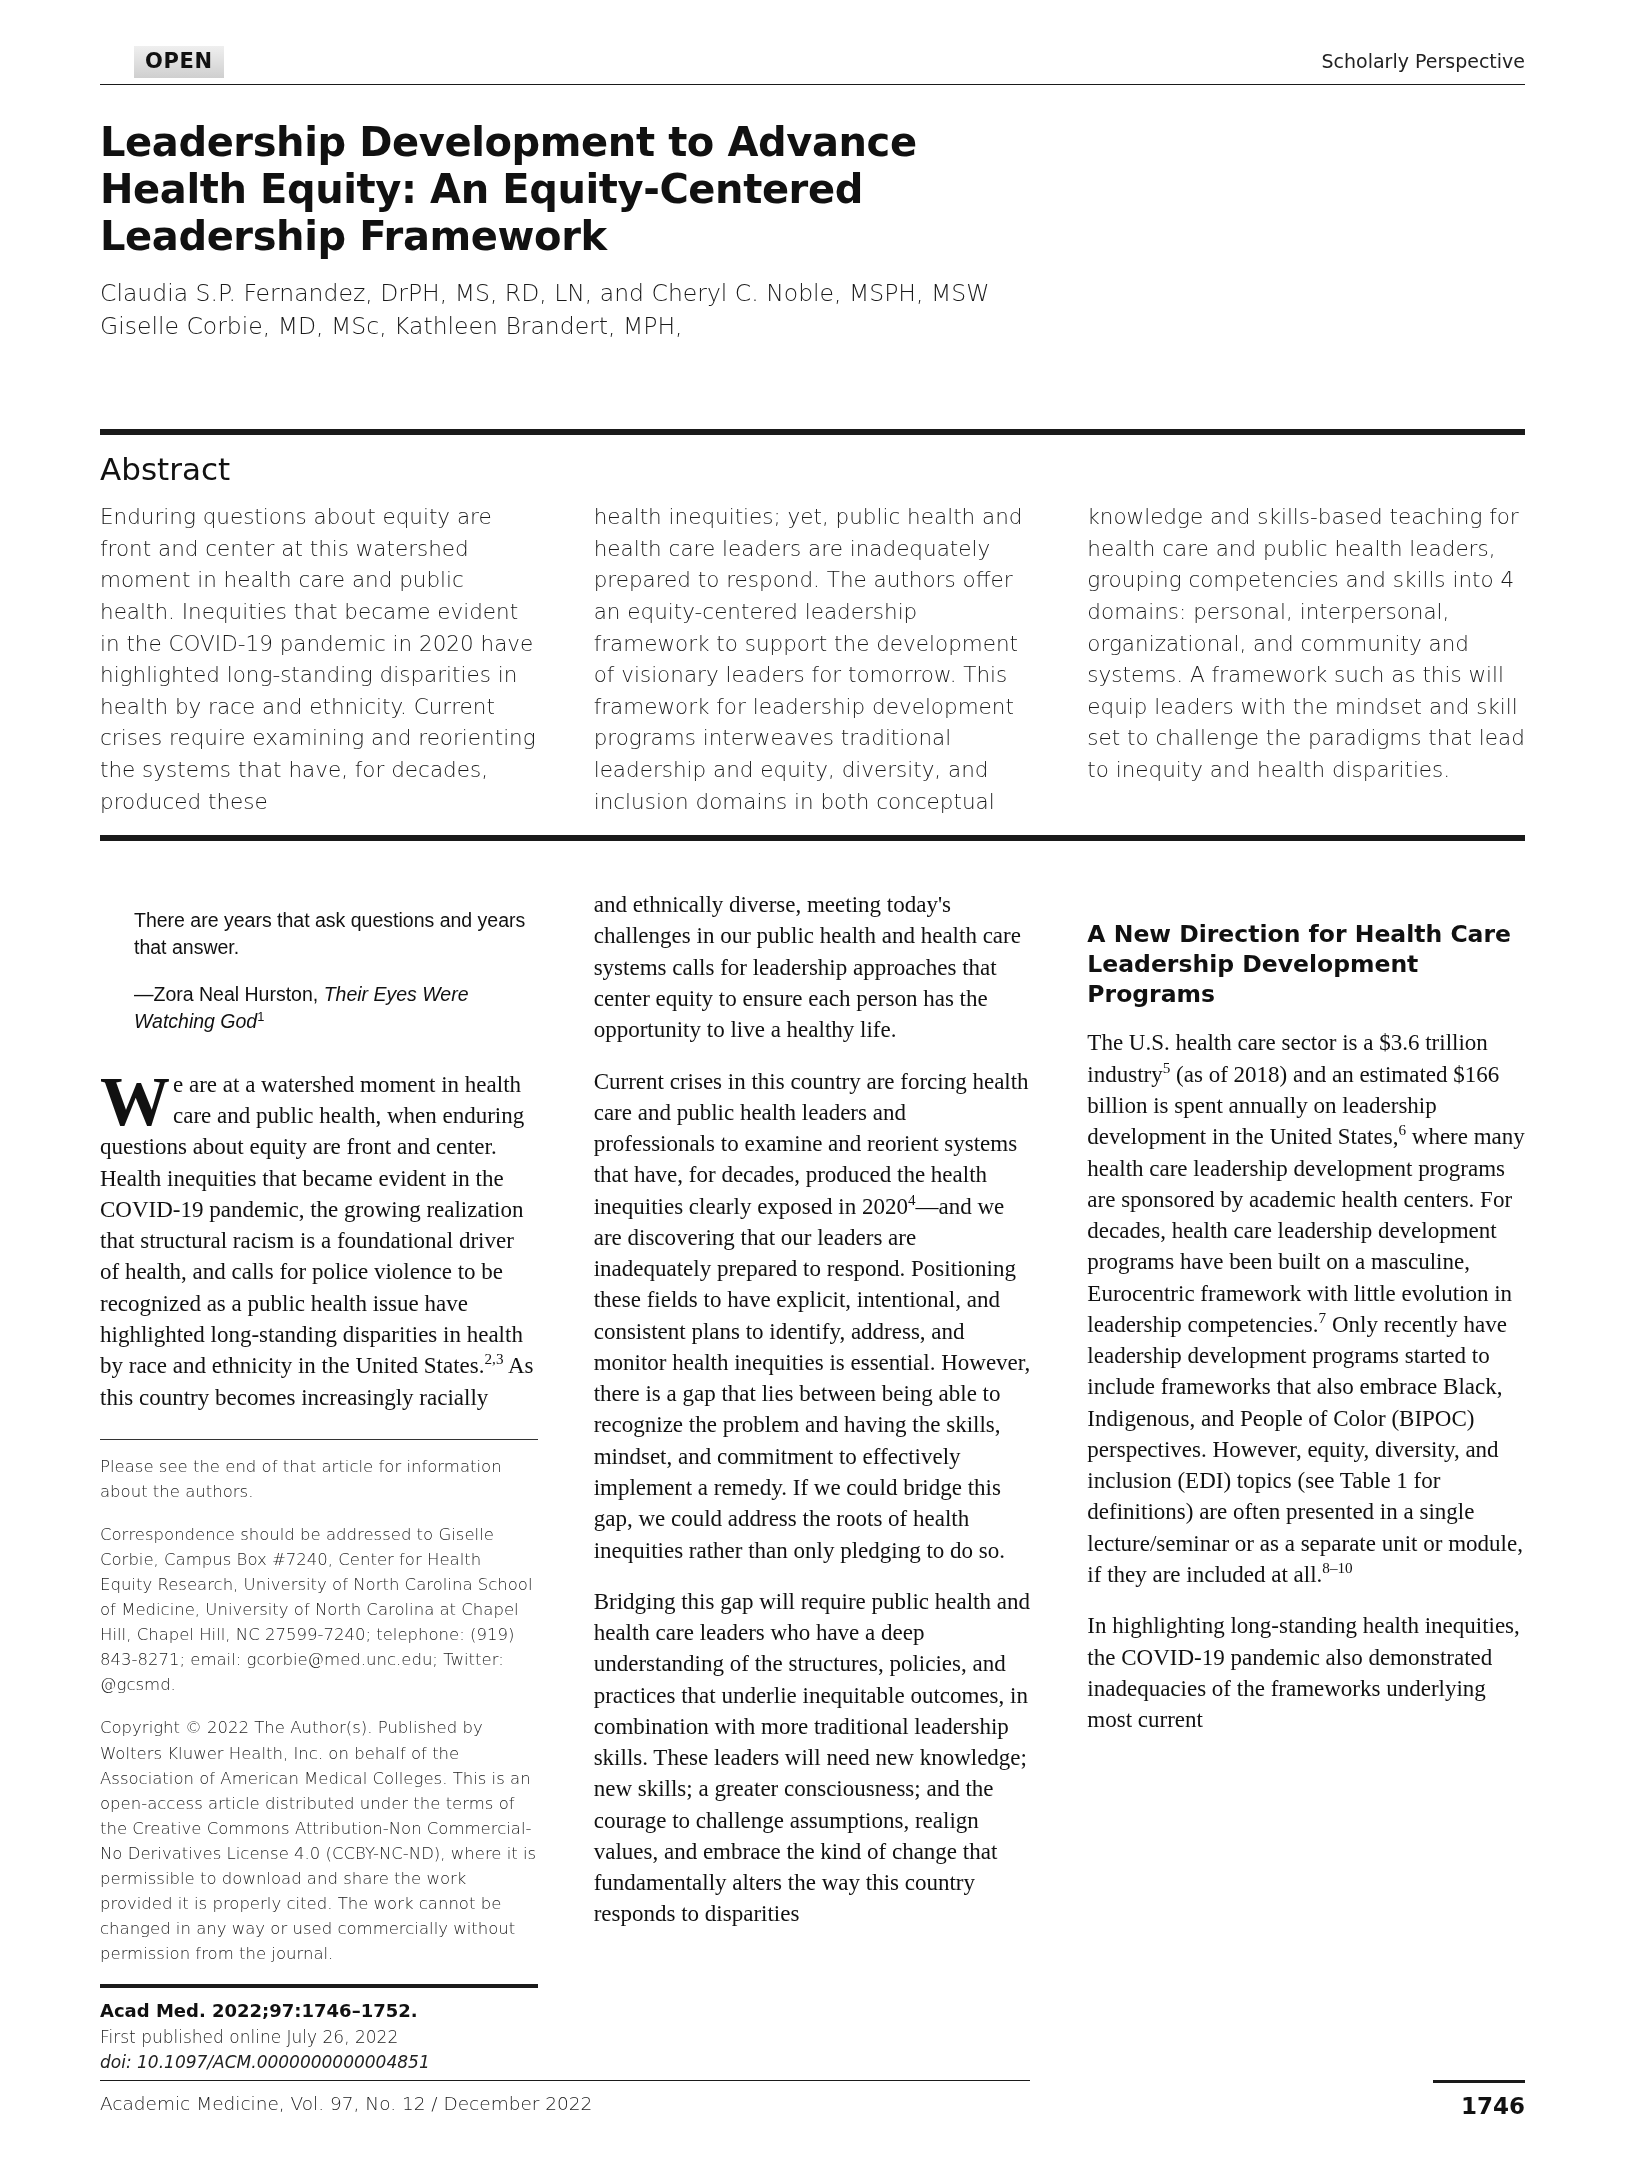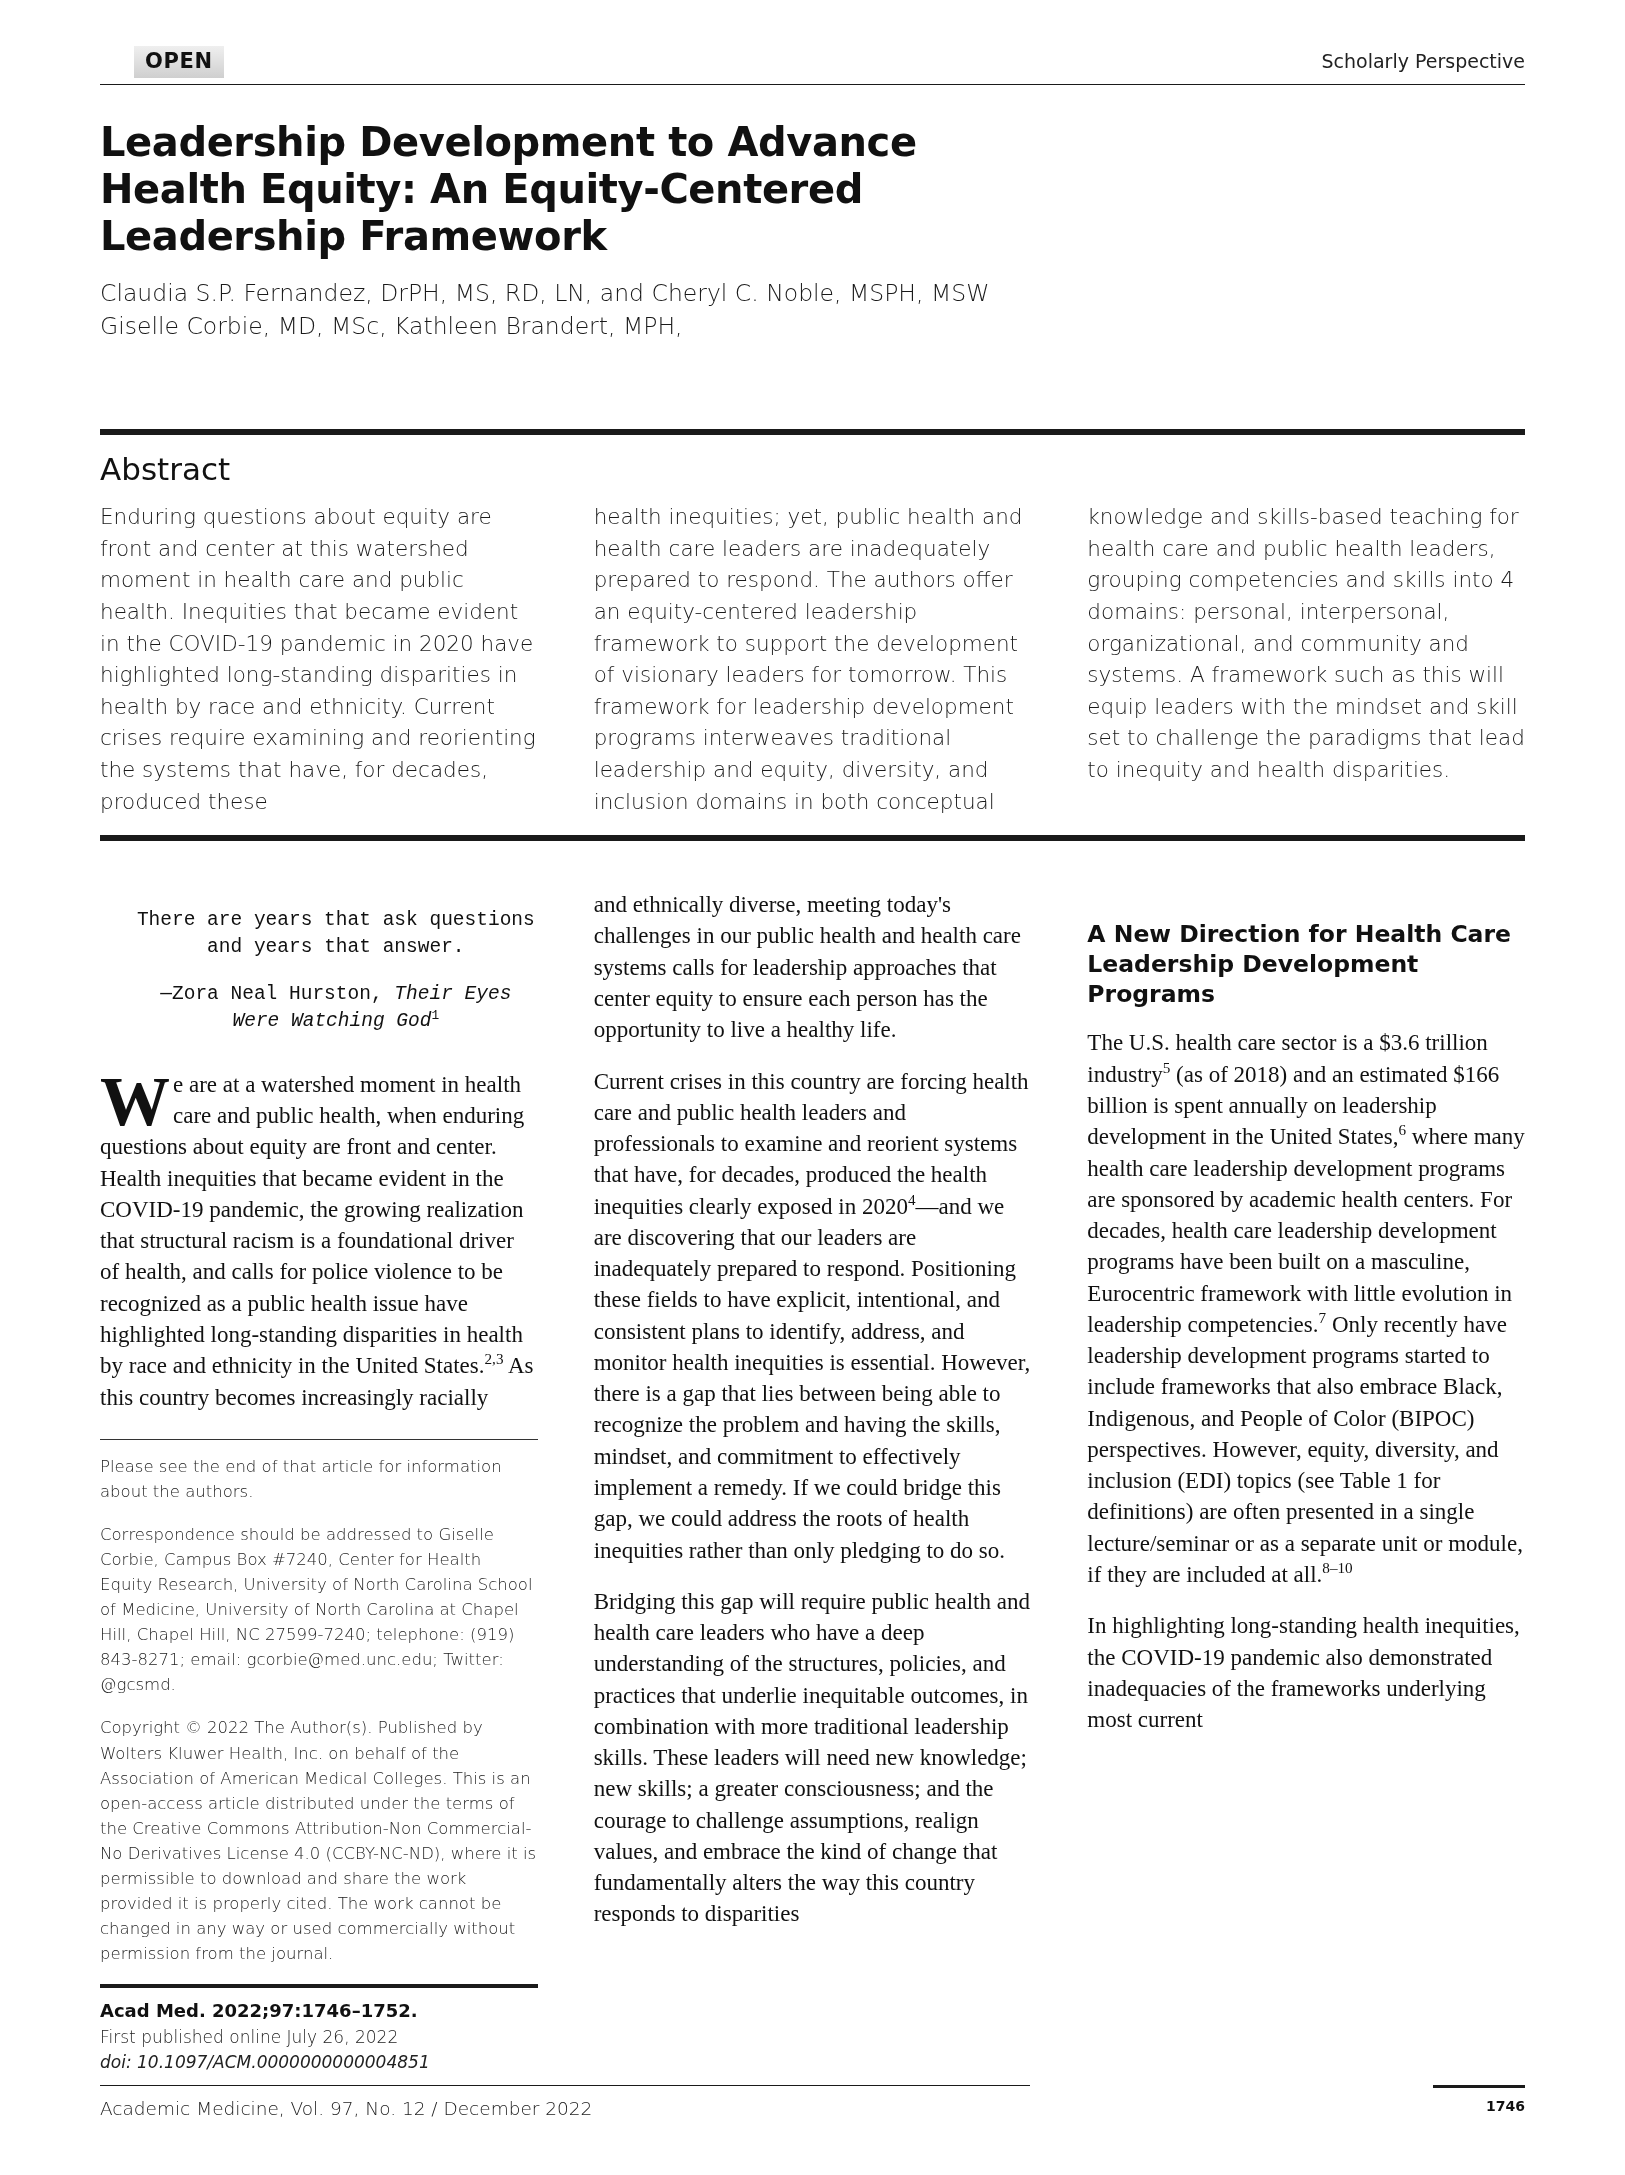--- a/index.html
+++ b/index.html
@@ -117,26 +117,25 @@
   .serif {
     font-family: "Liberation Serif", serif;
     font-size: 23px;
     line-height: 1.36;
     color: #111;
     text-align: left;
   }
   .serif p { margin: 0 0 20px 0; }
 
   .epigraph {
-    font-family: Liberation Mono, monospace;
+    font-family: Liberation Sans, sans-serif;
     font-size: 19.5px;
     line-height: 1.38;
     margin: 18px 0 0 34px;
     color: #111;
-    text-align: center;
   }
   .epigraph .attrib { margin-top: 20px; }
   .epigraph i { font-style: italic; }
   sup { font-size: 0.66em; vertical-align: super; line-height: 0; }
 
   .dropcap-para { position: relative; margin-top: 34px; }
   .dropcap {
     float: left;
     font-family: "Liberation Serif", serif;
     font-weight: bold;
@@ -204,21 +203,21 @@
   }
   .footer-rules { display: flex; justify-content: space-between; }
   .footer-text {
     font-family: "DejaVu Sans", sans-serif;
     font-size: 18.5px;
     color: #222;
     font-weight: 300;
   }
   .page-no {
     font-family: "DejaVu Sans", sans-serif;
-    font-size: 14px;
+    font-size: 23px;
     font-weight: bold;
     color: #111;
     text-align: center;
   }
 </style>
 </head>
 <body>
 
 <div class="page">
 

